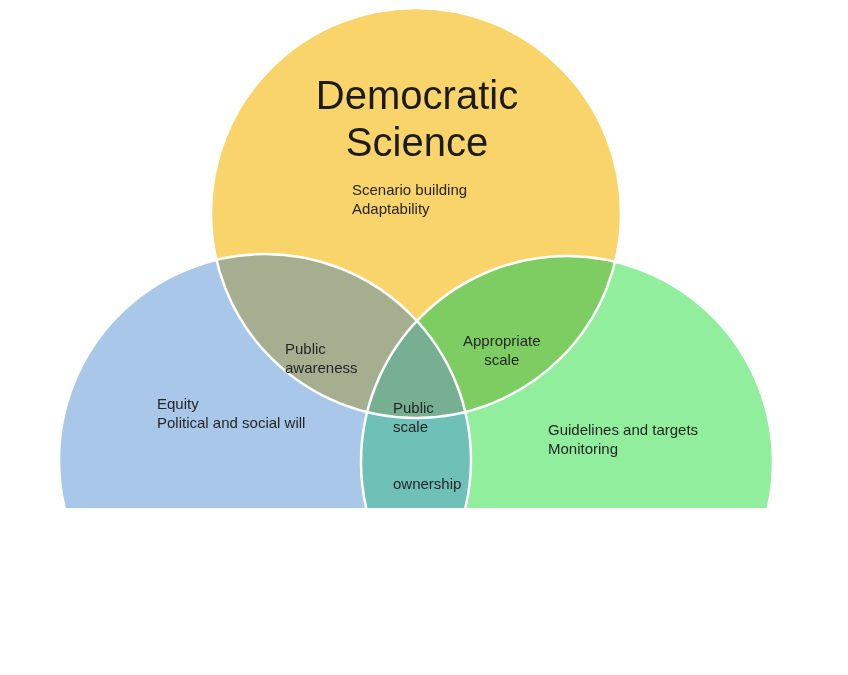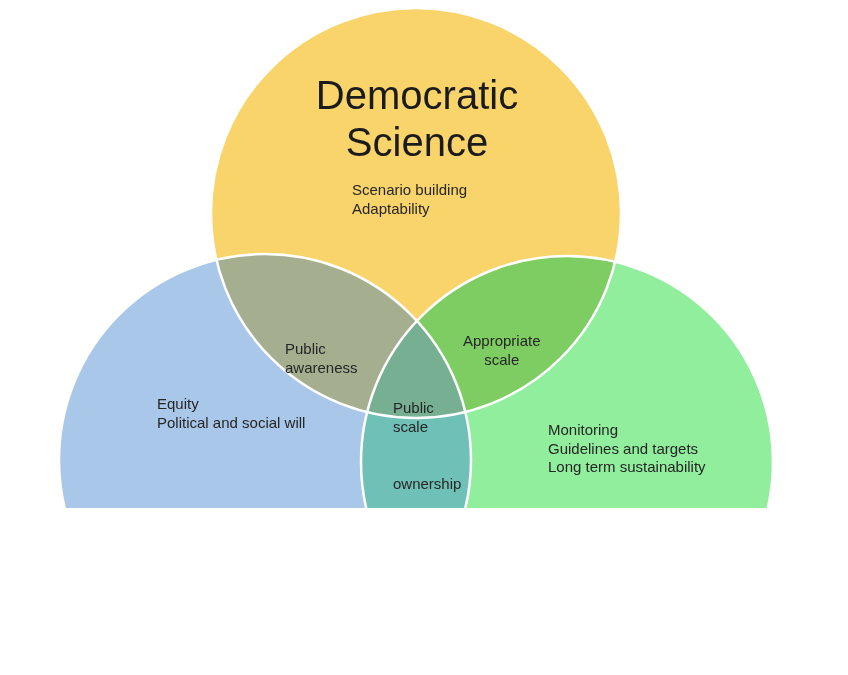--- a/index.html
+++ b/index.html
@@ -90,21 +90,20 @@
   <div class="lbl olabel" id="label-ownership">
     <div>ownership</div>
   </div>
 
   <div class="lbl items" id="items-participation">
     <div>Equity</div>
     <div>Political and social will</div>
   </div>
 
   <div class="lbl items" id="items-support">
+    <div>Guidelines and targets</div>
     <div>Monitoring</div>
-    <div>Guidelines and targets</div>
-    <div>Long term sustainability</div>
   </div>
   <div class="lbl title centered" id="title-support">Support</div>
 
   <div id="artifact"></div>
 
 </div>
 
 </body></html>

